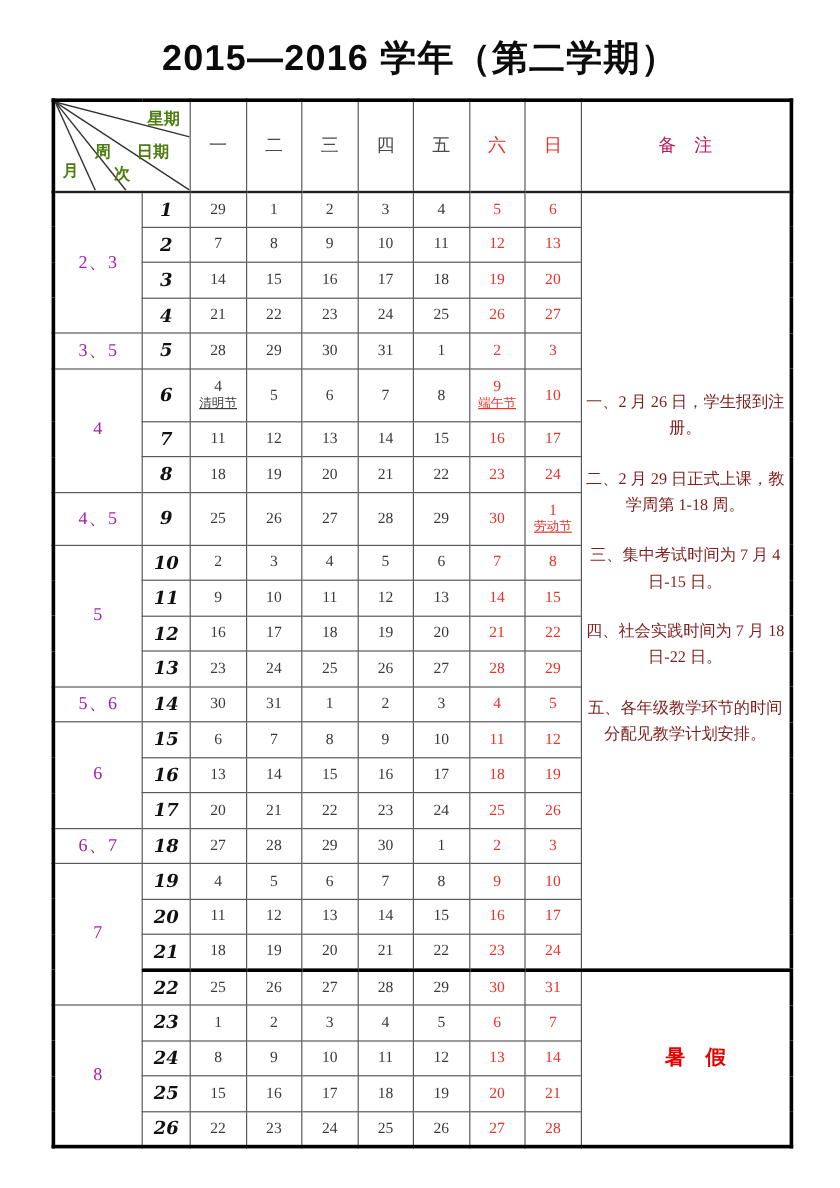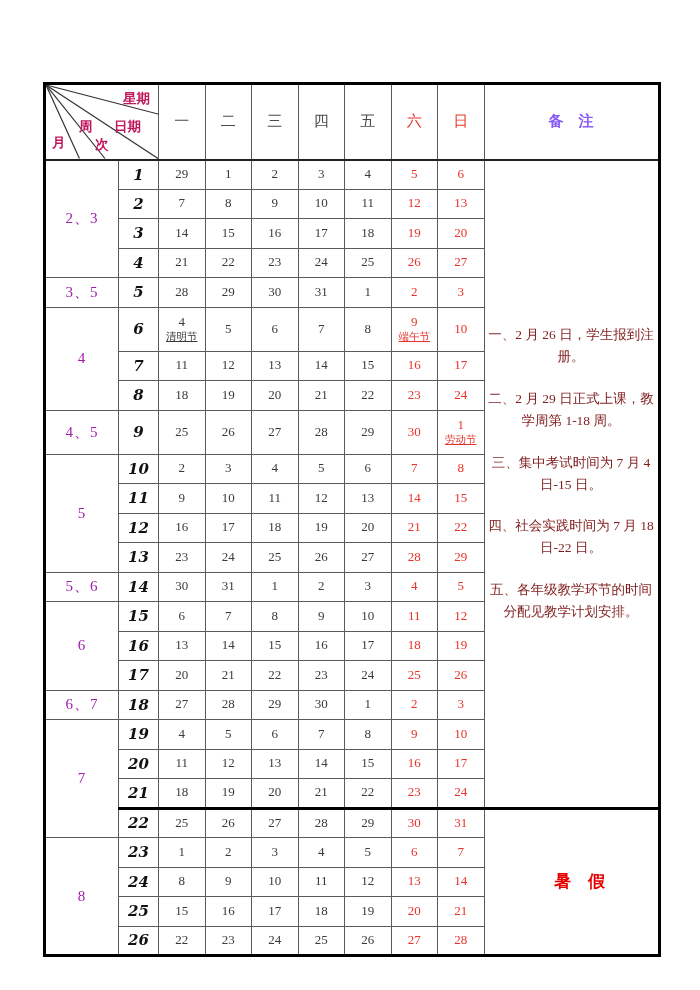--- a/index.html
+++ b/index.html
@@ -22,30 +22,30 @@
     border: 1px solid #5a5a5a; padding: 0; text-align: center; vertical-align: middle;
   }
   thead tr { height: 76px; }
   thead th { border-bottom: 2px solid #222 !important; }
   tbody tr { height: 29.5px; }
   tbody tr.tall { height: 44px; }
   tr.sep td { border-top: 3px solid #000; }
 
   .corner { position: relative; padding: 0; }
   .corner svg { position: absolute; left: 0; top: 0; width: 100%; height: 100%; display: block; }
-  .corner .lbl { position: absolute; font-size: 13.5px; color: #be185d; line-height: 1; white-space: nowrap; }
+  .corner .lbl { position: absolute; font-size: 13.5px; color: #4d7c0f; line-height: 1; white-space: nowrap; }
   .c-weekday { top: 7px; right: 8px; }
   .c-date    { top: 35px; left: 68px; }
   .c-week    { top: 35px; left: 33px; }
   .c-order   { top: 53px; left: 49px; }
   .c-month   { top: 51px; left: 6px; }
 
   .day-h { font-weight: normal; font-size: 15px; color: #4a4a4a; }
   .day-h.red { color: #e8322a; }
-  .remarks-h { font-weight: bold; font-size: 15px; color: #8b5cf6; }
+  .remarks-h { font-weight: normal; font-size: 15px; color: #be185d; }
 
   .month-cell { font-size: 15px; color: #a21caf; letter-spacing: 1px; }
   .week-no {
     font-family: "DejaVu Serif", serif; font-style: italic; font-weight: bold;
     font-size: 15px; color: #111;
   }
   .day-cell { font-size: 13px; color: #3a3a3a; }
   .day-cell.red { color: #e8322a; }
   .dnum { display: block; line-height: 1.15; }
   .fest { display: block; font-size: 10.5px; line-height: 1.3; text-decoration: underline; }
@@ -56,20 +56,21 @@
     font-size: 13.5px; color: #7f1d1d; line-height: 1.62;
   }
   .note { margin: 0 0 20px 0; }
   .summer-cell { text-align: center; vertical-align: middle; }
   .summer-text { color: #e60000; font-weight: bold; font-size: 17px; margin-left: 17px; }
 </style>
 </head>
 <body>
 
 <div class="page">
+  <h1 class="title">2015—2016 学年（第二学期）</h1>
 
   <table class="cal">
     <colgroup>
       <col style="width:74px">
         <col style="width:40px">
       <col style="width:46.5px">
         <col style="width:46.5px">
         <col style="width:46.5px">
       <col style="width:46.5px">
         <col style="width:46.5px">

